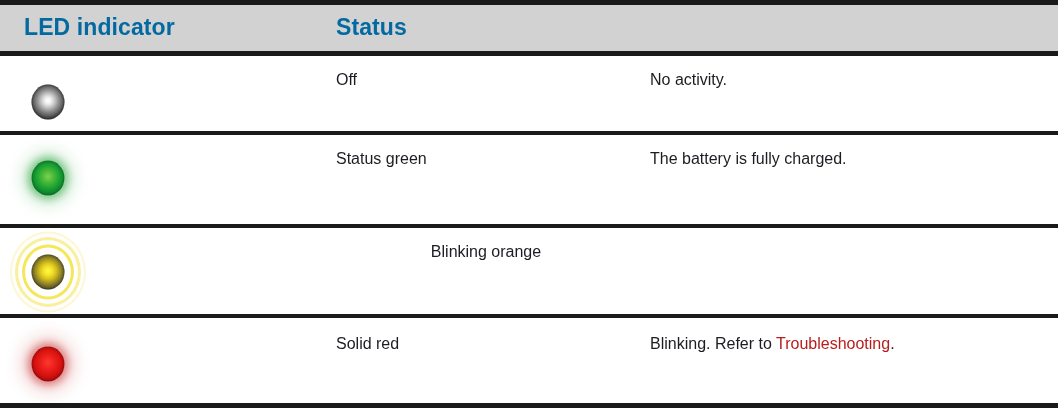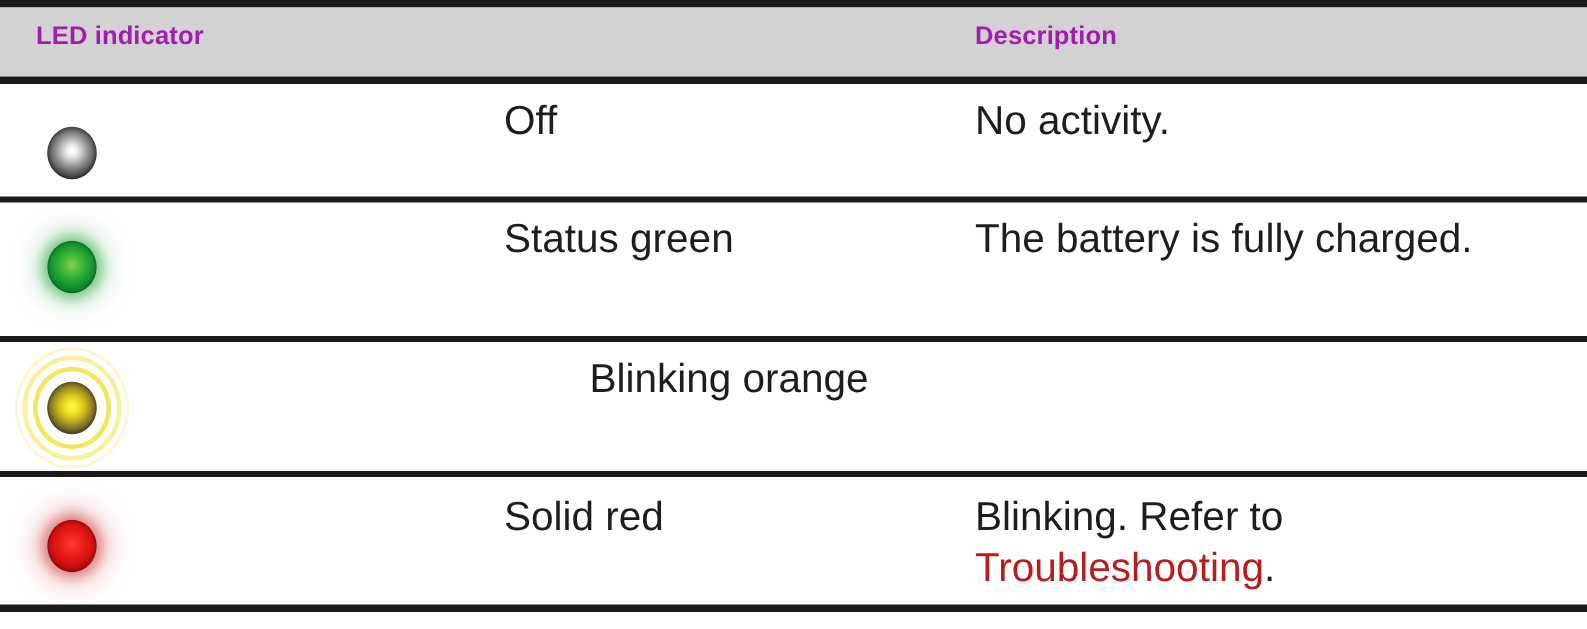--- a/index.html
+++ b/index.html
@@ -51,23 +51,23 @@
     left: 0;
     top: 51px;
     width: 1058px;
     height: 5px;
     background: #1a1a1a;
   }
 
   .header-cell {
     position: absolute;
     top: 9px;
-    font-size: 17px;
+    font-size: 23px;
     font-weight: bold;
-    color: #a21caf;
+    color: #0369a1;
     letter-spacing: 0.1px;
     white-space: nowrap;
   }
   .hc-led    { left: 24px; }
   .hc-status { left: 336px; }
   .hc-desc   { left: 650px; }
 
   
   .row {
     position: absolute;
@@ -78,21 +78,21 @@
     position: absolute;
     left: 0;
     width: 1058px;
     height: 4px;
     background: #1a1a1a;
   }
 
   .cell-status,
   .cell-desc {
     position: absolute;
-    font-size: 27px;
+    font-size: 16px;
     color: #1c1c22;
     line-height: 34px;
     white-space: pre-line;
   }
   .cell-status { left: 336px; width: 300px; }
   .cell-desc   { left: 650px; width: 400px; }
 
   .link {
     color: #b91c1c;
   }
@@ -196,21 +196,21 @@
 </style>
 </head>
 <body>
 
 <div id="page">
 
   <div class="rule-top"></div>
 
   <div class="header-row">
     <div class="header-cell hc-led">LED indicator</div>
-    <div class="header-cell hc-desc">Description</div>
+    <div class="header-cell hc-status">Status</div>
   </div>
   <div class="header-rule"></div>
 
   <div class="row" style="top:56px; height:75px;">
     <div class="led-wrap" style="top:-2px;">
       <div class="led led-off"></div>
     </div>
     <div class="cell-status" style="top:7px;">Off</div>
     <div class="cell-desc" style="top:7px;">No activity.</div>
   </div>

